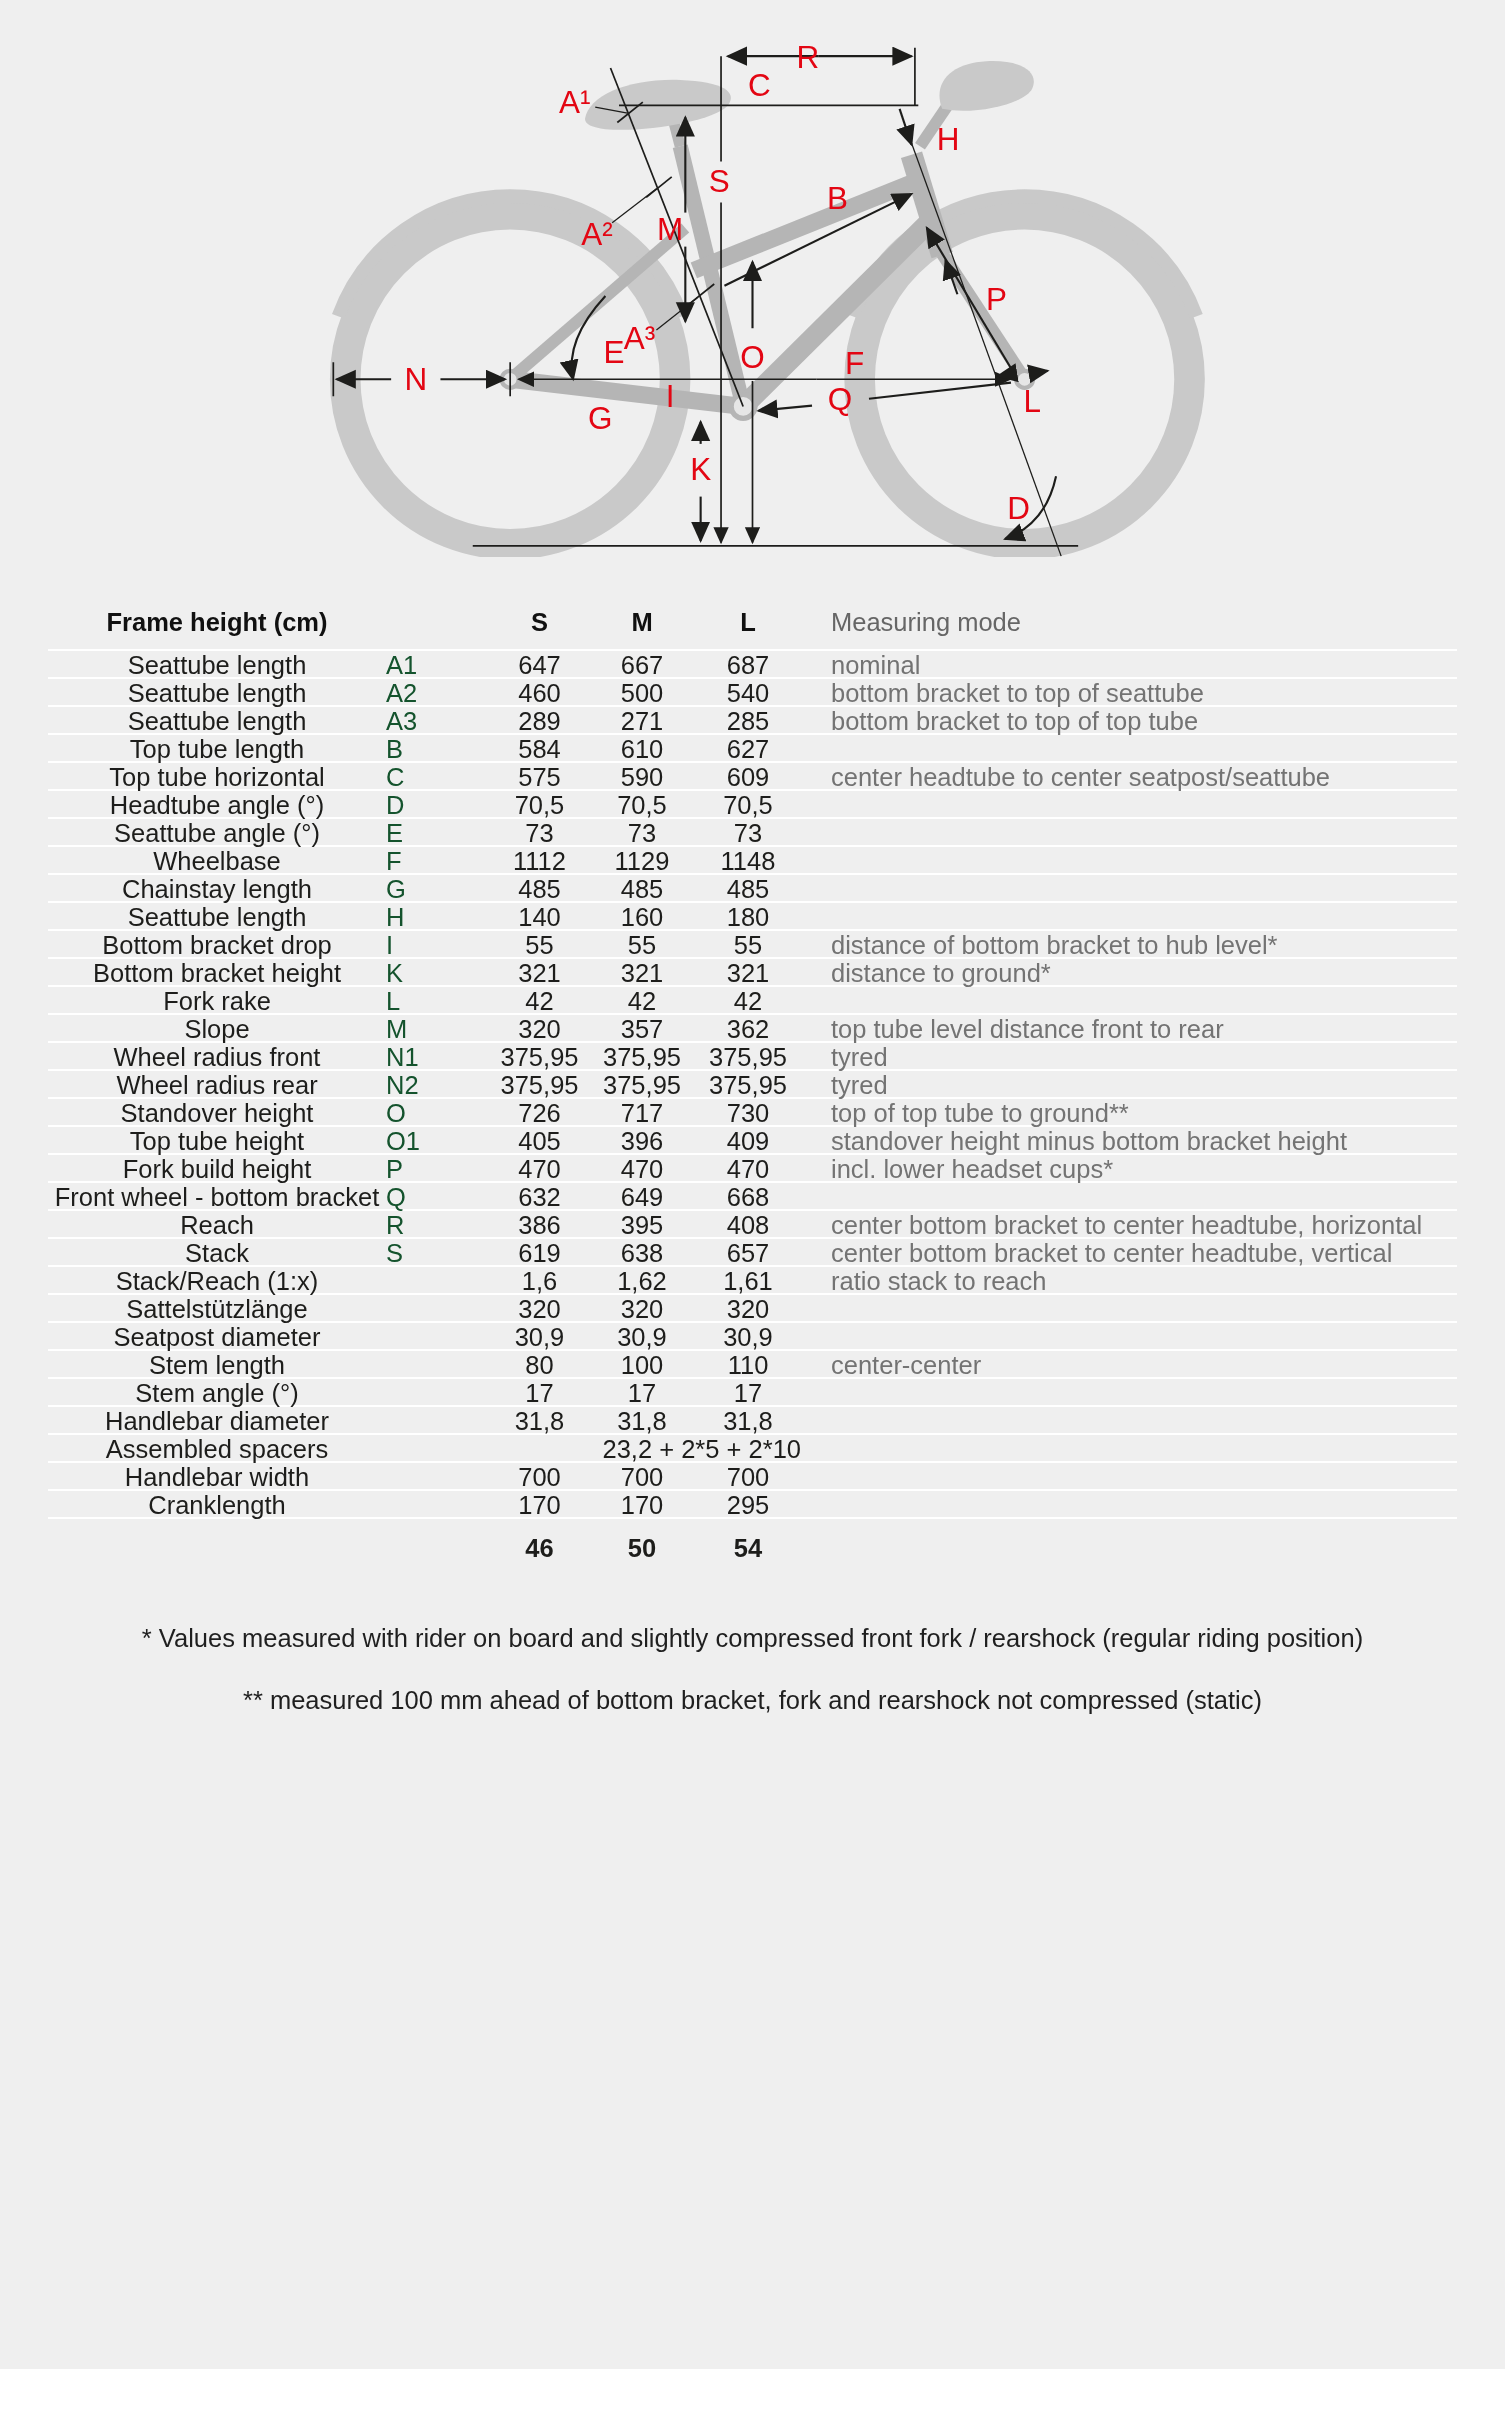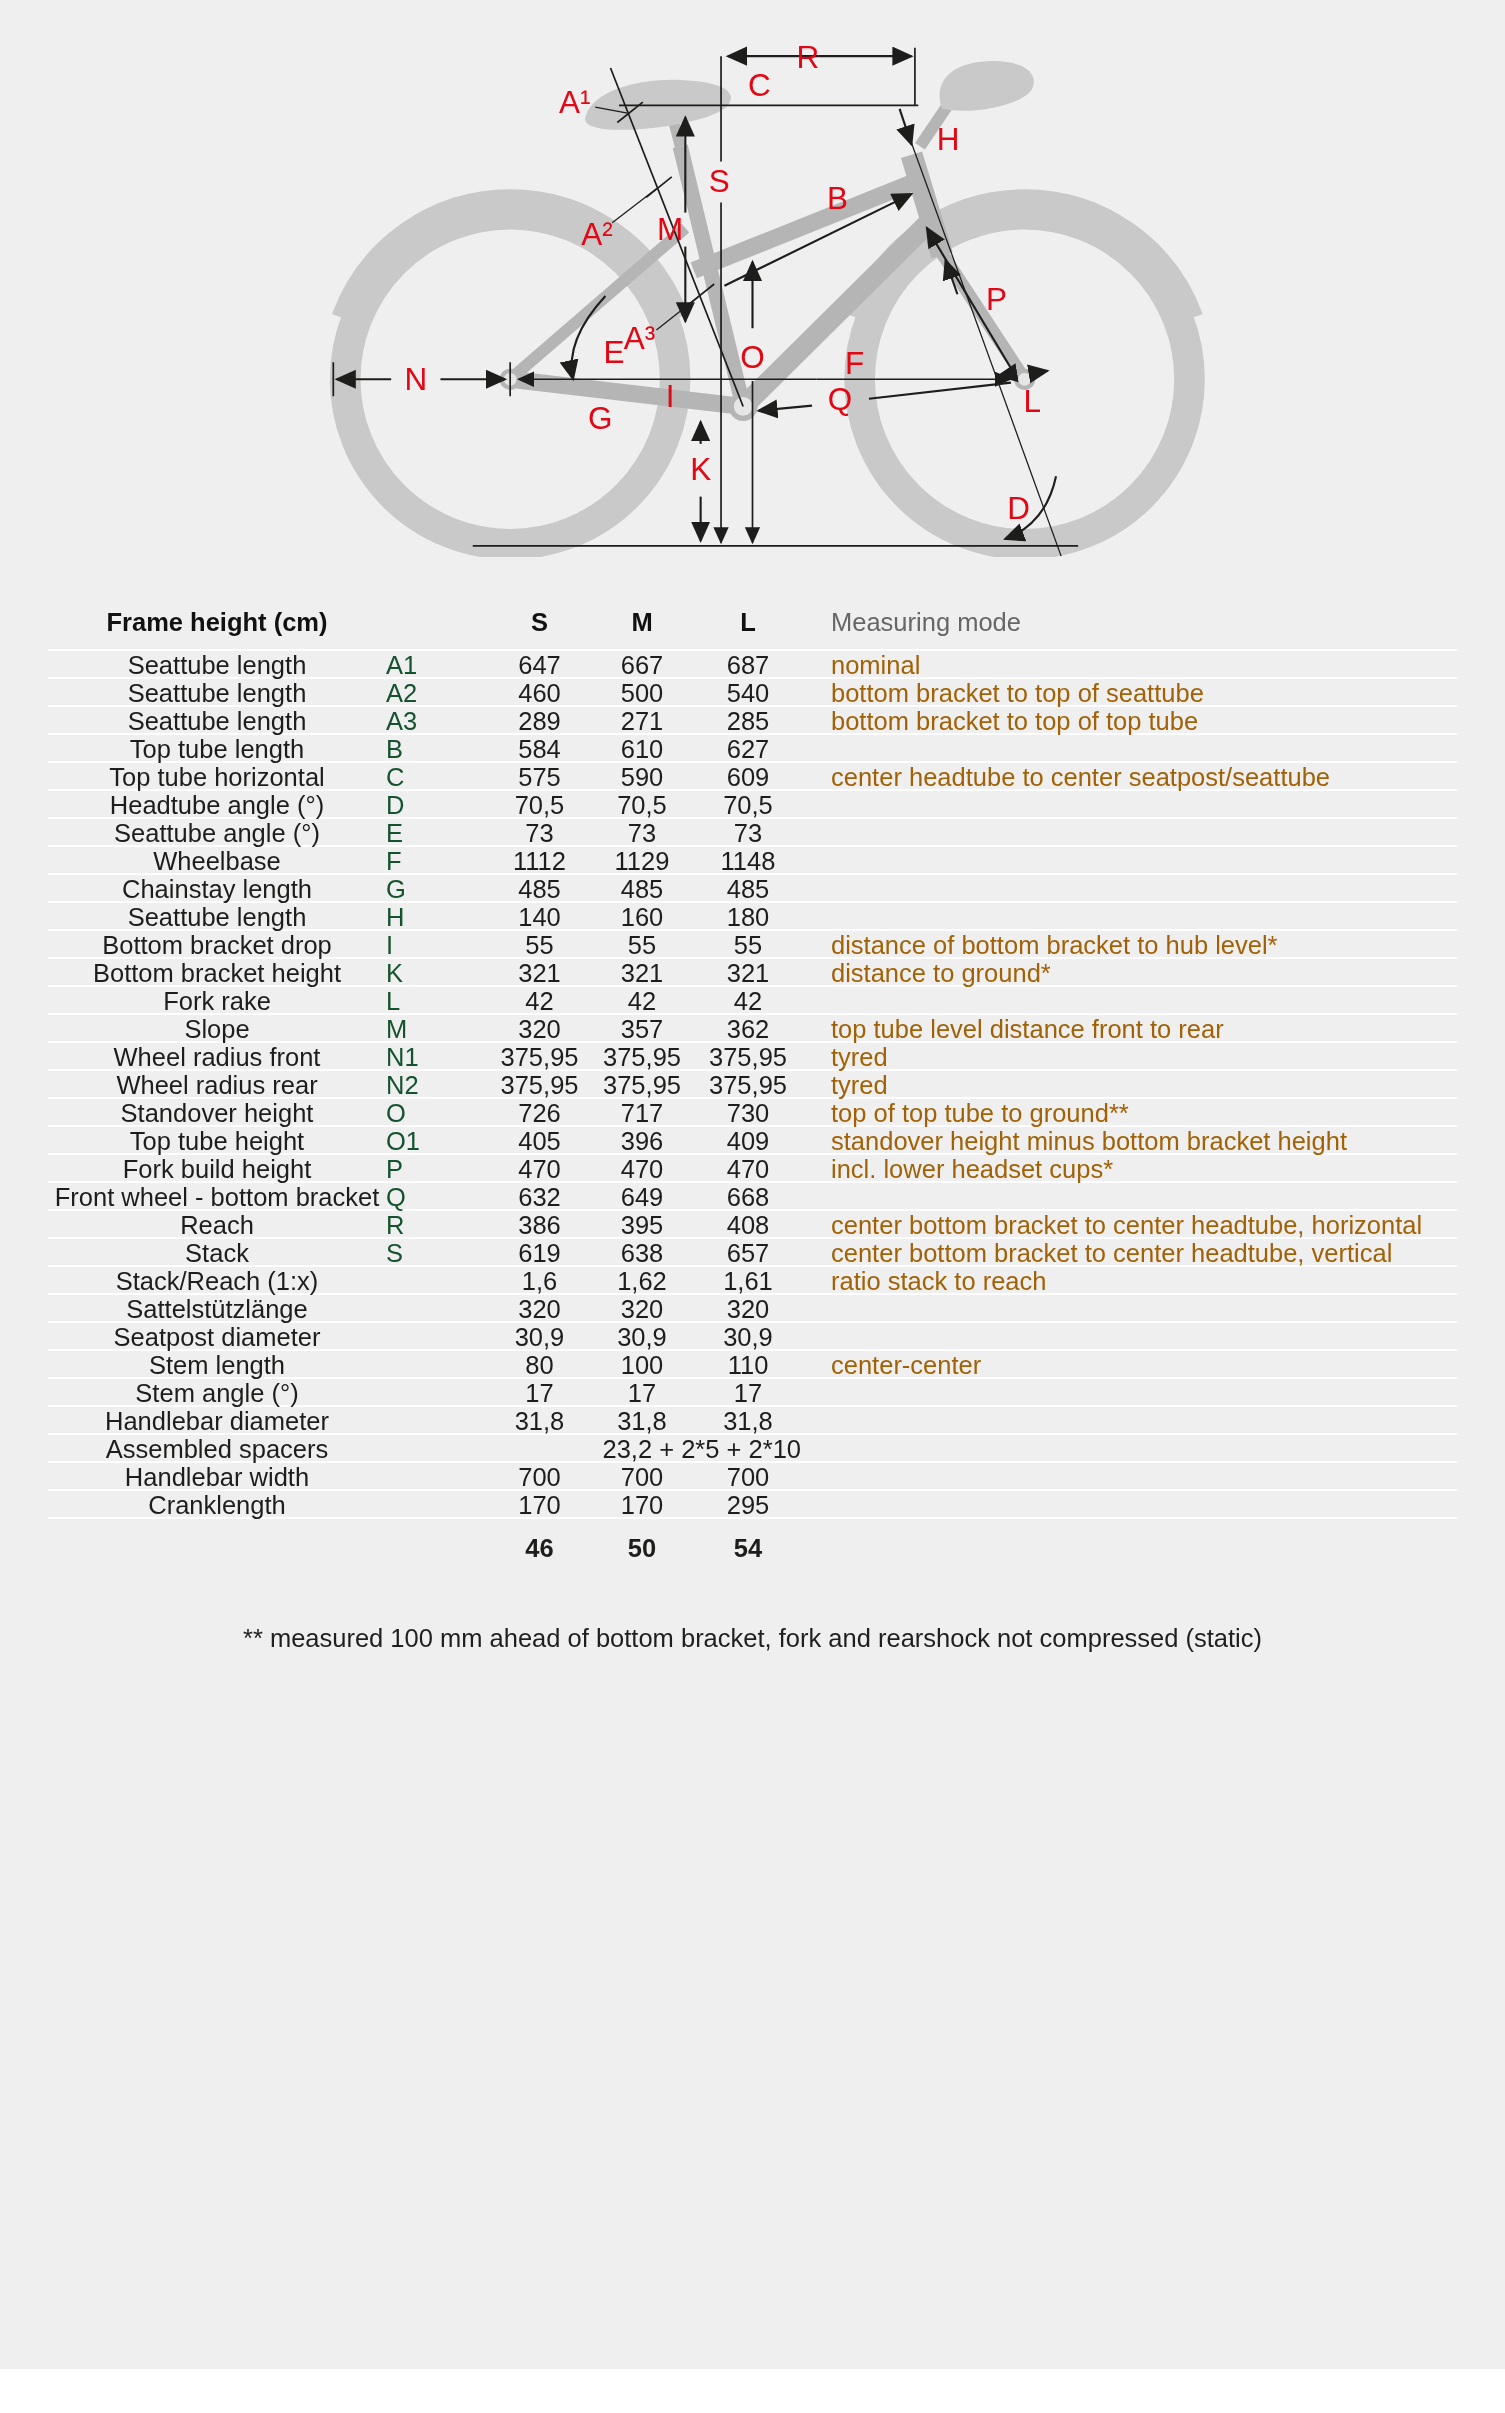--- a/index.html
+++ b/index.html
@@ -21,21 +21,21 @@
 
   
   .table{margin:39px 48px 0 48px;}
   .row{display:grid;grid-template-columns:338px 104px 99px 106px 106px 1fr;align-items:center;height:28px;border-top:2.6px solid #ffffff;box-sizing:border-box;}
   .row.header{height:53px;border-top:none;}
   .cell{font-size:25.5px;white-space:nowrap;}
   .c-label{text-align:center;color:#1d1d1b;}
   .c-letter{color:#14532d;}
   .c-val{text-align:center;color:#1d1d1b;}
   .c-span{grid-column:3/6;text-align:right;color:#1d1d1b;}
-  .c-mode{text-align:left;padding-left:30px;color:#a16207;overflow:hidden;}
+  .c-mode{text-align:left;padding-left:30px;color:#737373;overflow:hidden;}
   .header .c-label{font-weight:bold;color:#111;}
   .header .c-val{font-weight:bold;color:#111;}
   .header .c-mode{color:#666;}
   .row.final{height:60px;}
   .row.final .c-val{font-weight:bold;}
 
   
   .footnotes{margin-top:46px;text-align:center;font-size:25.5px;color:#1f1f1f;}
   .footnote{line-height:31px;}
   .footnote + .footnote{margin-top:31px;}
@@ -408,18 +408,19 @@
             <div class="cell c-letter"></div>
             <div class="cell c-val">46</div>
             <div class="cell c-val">50</div>
             <div class="cell c-val">54</div>
             <div class="cell c-mode"></div>
           </div>
         </div>
     </div>
 
     <div class="footnotes">
+      <div class="footnote">* Values measured with rider on board and slightly compressed front fork / rearshock (regular riding position)</div>
       <div class="footnote">** measured 100 mm ahead of bottom bracket, fork and rearshock not compressed (static)</div>
     </div>
 
   </div>
 </div>
 
 
 </body></html>

